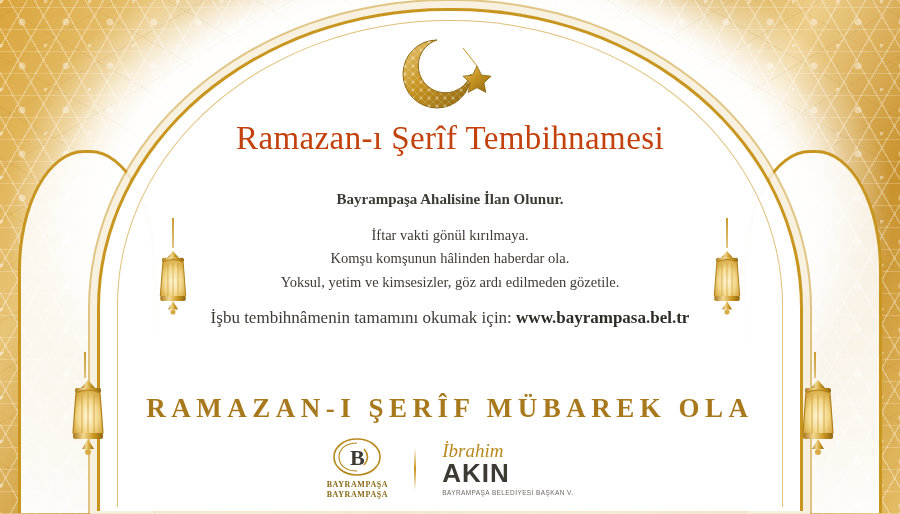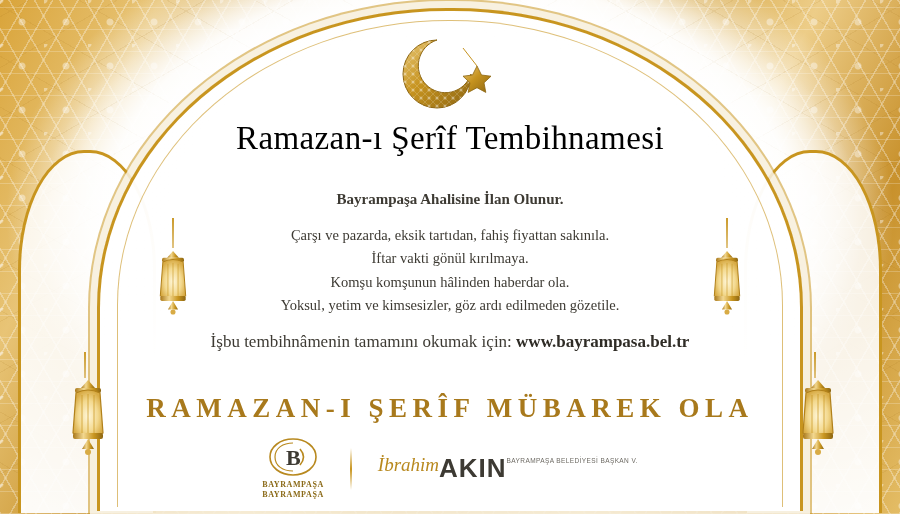--- a/index.html
+++ b/index.html
@@ -124,21 +124,21 @@
   .content {
     position: absolute;
     left: 0;
     right: 0;
     top: 120px;
     text-align: center;
   }
   .title {
     font-size: 33px;
     letter-spacing: 0.4px;
-    color: #000000;
+    color: #c2410c;
     font-weight: 400;
     text-shadow: 0 1px 0 rgba(255,255,255,0.9);
     margin: 0 0 34px 0;
   }
   .subtitle {
     font-size: 15px;
     font-weight: bold;
     color: #3d3a33;
     margin: 0 0 16px 0;
   }
@@ -196,20 +196,21 @@
     line-height: 1.25;
     text-align: center;
   }
   .divider-bar {
     width: 2px;
     height: 42px;
     background: linear-gradient(180deg, rgba(200,149,31,0), #c8951f, rgba(200,149,31,0));
   }
   .mayor {
     display: flex;
+    flex-direction: column;
     align-items: flex-start;
   }
   .mayor-first {
     font-size: 19px;
     color: #b8891f;
     font-style: italic;
     font-family: "Liberation Serif", serif;
     line-height: 1;
   }
   .mayor-last {
@@ -328,21 +329,20 @@
       <rect x="11" y="55" width="30" height="6" rx="2" fill="url(#lg1)"></rect>
       <path d="M26 61 l6 10 h-12 z" fill="url(#lg1)"></path>
       <circle cx="26" cy="74" r="3" fill="#d8ab45"></circle>
     </svg>
   </div>
 
   <div class="content">
     <h1 class="title">Ramazan-ı Şerîf Tembihnamesi</h1>
     <h2 class="subtitle">Bayrampaşa Ahalisine İlan Olunur.</h2>
     <div class="lines">
-      <div>Çarşı ve pazarda, eksik tartıdan, fahiş fiyattan sakınıla.</div>
       <div>İftar vakti gönül kırılmaya.</div>
       <div>Komşu komşunun hâlinden haberdar ola.</div>
       <div>Yoksul, yetim ve kimsesizler, göz ardı edilmeden gözetile.</div>
     </div>
     <div class="cta">
       <span>İşbu tembihnâmenin tamamını okumak için:</span>
       <span class="url">www.bayrampasa.bel.tr</span>
     </div>
   </div>
 

